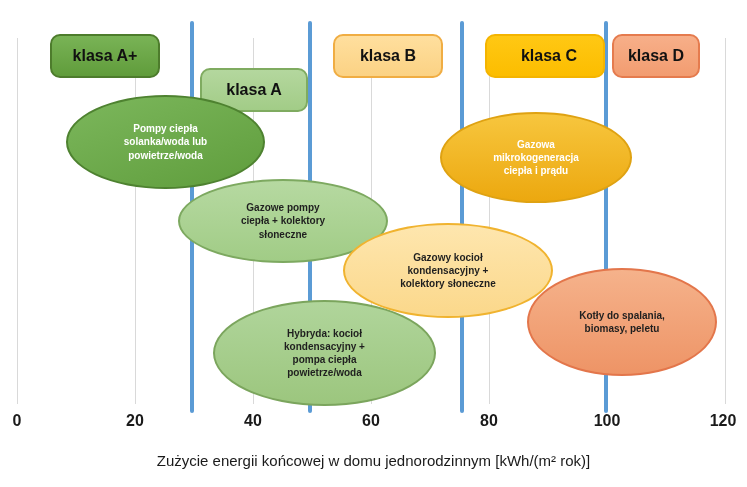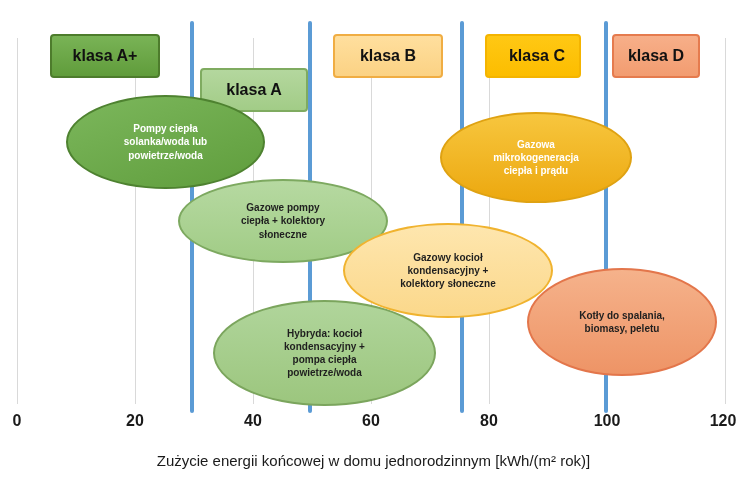--- a/index.html
+++ b/index.html
@@ -3,28 +3,28 @@
 <meta charset="utf-8">
 <style>
   html,body{margin:0;padding:0;background:#fff;}
   .stage{
     position:relative;width:747px;height:487px;background:#ffffff;
     font-family:"Liberation Sans",sans-serif;overflow:hidden;
   }
   .gridline{position:absolute;top:38px;height:366px;width:1px;background:#d9d9d9;}
   .zoneline{position:absolute;top:21px;height:392px;width:4px;background:#5b9bd5;border-radius:2px;}
   .clsbox{
-    position:absolute;top:34px;height:44px;border-radius:4px;
+    position:absolute;top:34px;height:44px;border-radius:10px;
     display:flex;align-items:center;justify-content:center;
     font-weight:bold;font-size:16px;color:#111;border:2px solid transparent;box-sizing:border-box;
   }
   .box-aplus{left:50px;width:110px;background:linear-gradient(180deg,#79b356,#609c3b);border-color:#4d7c2c;}
   .box-a{left:200px;width:108px;background:linear-gradient(180deg,#b4d79e,#a2cc87);border-color:#7fab60;margin-top:34px;}
   .box-b{left:333px;width:110px;background:linear-gradient(180deg,#ffdf9e,#fbd284);border-color:#f0ad43;}
-  .box-c{left:485px;width:96px;background:linear-gradient(180deg,#ffc814,#fcbd00);border-color:#f4b400;padding-left:8px;}
+  .box-c{left:485px;width:120px;background:linear-gradient(180deg,#ffc814,#fcbd00);border-color:#f4b400;padding-left:8px;}
   .box-d{left:612px;width:88px;background:linear-gradient(180deg,#f7af89,#f29c70);border-color:#e57b4e;}
   .bubble{
     position:absolute;border-radius:50%;display:flex;align-items:center;justify-content:center;
     text-align:center;font-weight:bold;font-size:10px;line-height:1.32;color:#1f1f1f;
     white-space:pre-line;box-sizing:border-box;border:2px solid transparent;padding:6px 14px;
   }
   .bub-1{left:66px;top:95px;width:199px;height:94px;
     background:linear-gradient(160deg,#7cb75c,#5f9d3c);border-color:#4e8230;color:#ffffff;}
   .bub-2{left:178px;top:179px;width:210px;height:84px;
     background:linear-gradient(180deg,#b6d9a1,#a1cc86);border-color:#7da960;}

